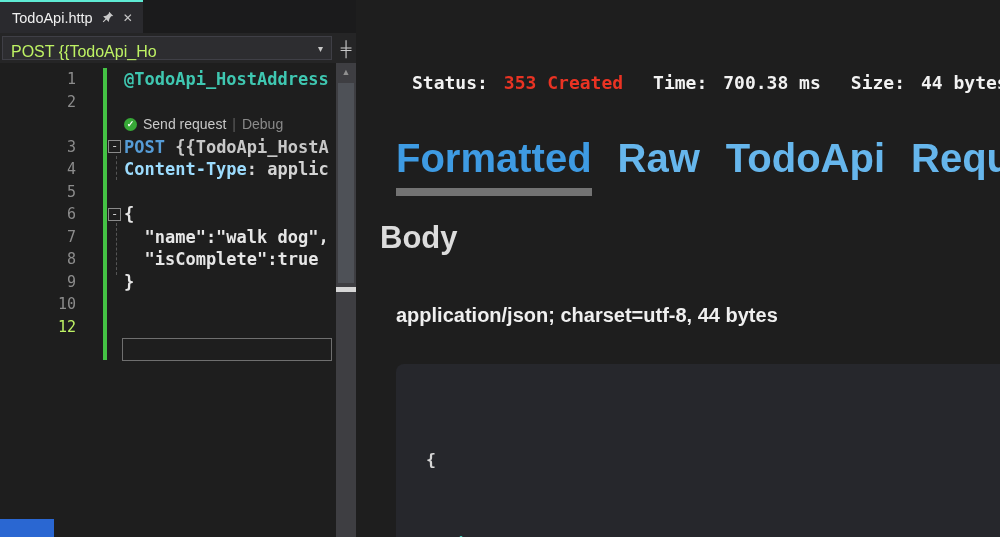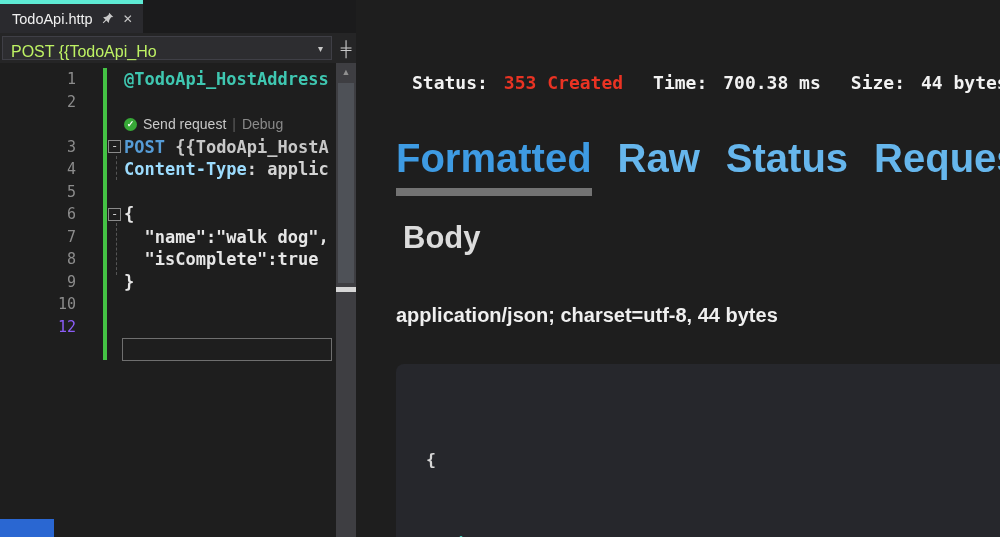--- a/index.html
+++ b/index.html
@@ -4,21 +4,21 @@
 <style>
   * { margin:0; padding:0; box-sizing:border-box; }
   html,body { width:1000px; height:537px; background:#111; overflow:hidden; }
   .app { position:relative; width:1000px; height:537px; background:#1e1e1e;
          font-family:"Liberation Sans", sans-serif; overflow:hidden; }
 
   
   .tabstrip { position:absolute; left:0; top:0; width:356px; height:33px; background:#1b1b1c; }
   .tab { position:absolute; left:0; top:0; height:33px; padding:0 10px 0 12px;
          display:flex; align-items:center; gap:9px; background:#2a2a2e;
-         border-top:4px solid #5eead4; }
+         border-top:2px solid #5eead4; }
   .tab-title { color:#f0f0f0; font-size:14.5px; white-space:nowrap; }
   .tab-glyph { color:#c8c8c8; font-size:12px; line-height:12px; cursor:pointer; }
 
   
   .toolbar { position:absolute; left:0; top:33px; width:356px; height:30px; background:#252526; }
   .combo { position:absolute; left:2px; top:3px; width:330px; height:24px;
            background:#2d2d30; border:1px solid #3f3f46; display:flex; align-items:center;
            justify-content:space-between; padding:0 8px; }
   .combo-text { color:#bef264; font-size:16px; white-space:nowrap; overflow:hidden;margin-top:8px; }
   .combo-caret { color:#c8c8c8; font-size:10px; }
@@ -26,21 +26,21 @@
               display:flex; align-items:center; justify-content:center;
               color:#c8c8c8; font-size:15px; }
 
   
   .editor { position:absolute; left:0; top:63px; width:336px; height:474px;
             background:#1e1e1e; padding-top:5px; overflow:hidden; }
   .r { display:flex; height:22.5px; align-items:center; white-space:pre;
        font-family:"DejaVu Sans Mono", monospace; font-size:17px; font-weight:bold; }
   .num { width:96px; padding-right:20px; text-align:right; color:#8c8c8c;
          font-size:15px; font-weight:normal; flex:none; }
-  .num-active { color:#8b5cf6;padding-left:34px; }
+  .num-active { color:#bef264;padding-left:34px; }
   .foldcol { width:28px; flex:none; padding-left:12px; }
   .foldbox { display:block; width:13px; height:13px; border:1px solid #8a8a8a;
              background:#1e1e1e; color:#c8c8c8; font-size:12px; line-height:11px;
              text-align:center; font-weight:normal; }
   .nofold { width:28px; flex:none; }
   .codecell { flex:1; overflow:hidden; white-space:pre; }
   .changebar { position:absolute; left:103px; top:5px; width:4px; height:292px; background:#44c344; }
   .foldguide { position:absolute; left:116px; width:0; border-left:1px dashed #555; }
   .fg1 { top:93px; height:24px; } .fg2 { top:160px; height:52px; }
   .curline { position:absolute; left:122px; top:275px; width:210px; height:23px;
@@ -71,21 +71,21 @@
   .right { position:absolute; left:356px; top:0; width:644px; height:537px;
            background:#1e1e1e; overflow:hidden; }
   .statusrow { position:absolute; left:40px; top:72px; display:flex; gap:30px;
                font-family:"DejaVu Sans Mono", monospace; font-size:18px; font-weight:bold;
                color:#f2f2f2; white-space:nowrap;margin-left:16px; }
   .sgroup { display:flex; gap:16px; }
   .sval-red { color:#ea3323; }
   .rtabs { position:absolute; left:40px; top:136px; display:flex; gap:26px; white-space:nowrap; }
   .rtab { font-size:40px; font-weight:700; line-height:44px; color:#66b6ec; cursor:pointer; }
   .rtab-active { color:#3e9be3; padding-bottom:8px; border-bottom:8px solid #737373; }
-  .body-head { position:absolute; left:47px; top:220px; font-size:31px; font-weight:600; color:#dcdcdc; }
+  .body-head { position:absolute; left:24px; top:220px; font-size:31px; font-weight:600; color:#dcdcdc; }
   .ctype { position:absolute; left:40px; top:304px; font-size:20px; font-weight:700; color:#efefef; }
   .codeblock { position:absolute; left:40px; top:364px; width:640px; height:300px;
                background:#26272c; border-radius:8px; padding:26px 30px;
                font-family:"DejaVu Sans Mono", monospace; font-size:16.5px; font-weight:bold;
                line-height:28px; white-space:pre; }
   .tok-plain { color:#d6d6d6; }
   .tok-key { color:#3fc7b1; }
   .tok-num { color:#b5cea8; }
 
   
@@ -221,21 +221,21 @@
       </span>
       <span class="sgroup">
         <span>Size:</span>
         <span>44 bytes</span>
       </span>
     </div>
 
     <div class="rtabs">
       <span class="rtab rtab-active">Formatted</span>
       <span class="rtab">Raw</span>
-      <span class="rtab">Status</span>
+      <span class="rtab">TodoApi</span>
       <span class="rtab">Request</span>
     </div>
 
     <div class="body-head">Body</div>
 
     <div class="ctype">application/json; charset=utf-8, 44 bytes</div>
 
     <div class="codeblock">
       <div><span class="tok-plain">{</span></div>
       <div><span class="tok-plain">  </span><span class="tok-key">"id"</span><span class="tok-plain">: </span><span class="tok-num">1</span><span class="tok-plain">,</span></div>

